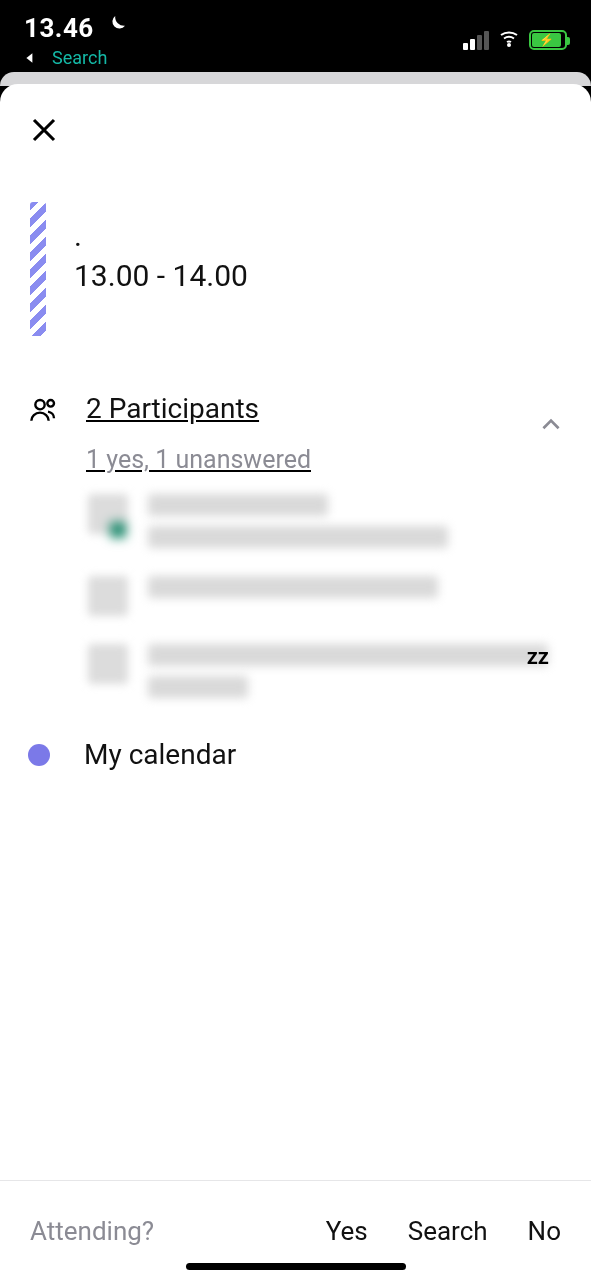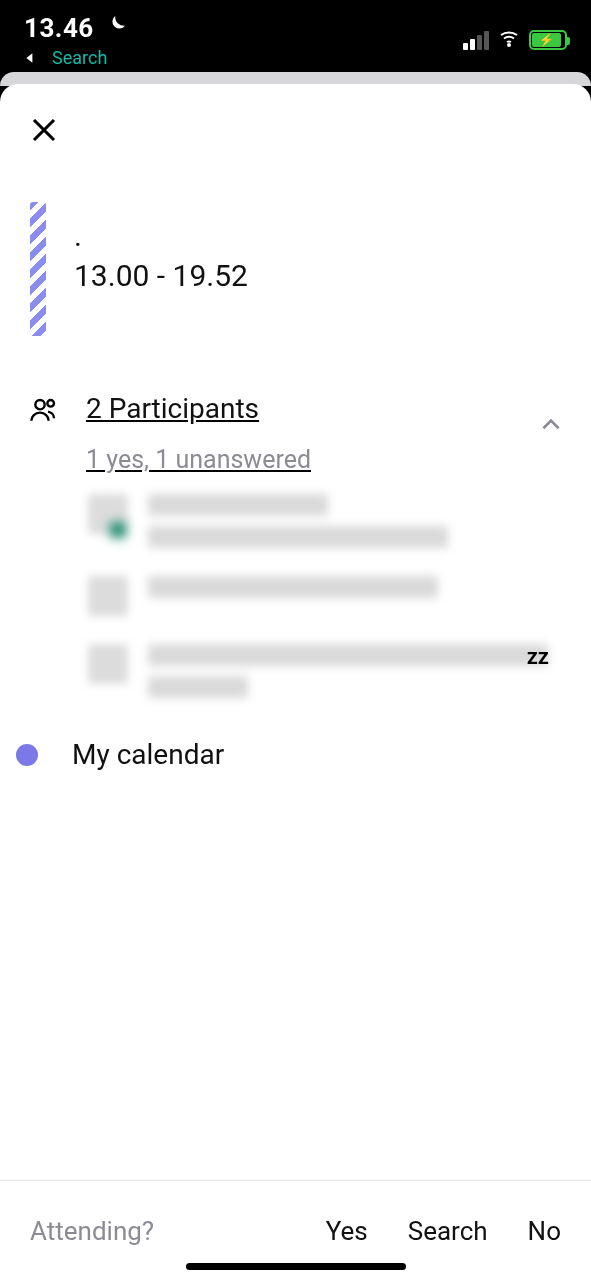--- a/index.html
+++ b/index.html
@@ -46,21 +46,21 @@
     .plist-item { display:flex; align-items:flex-start; gap:20px; }
     .avatar-blur { width:40px; height:40px; background:#dcdcdc; filter: blur(4px); border-radius:4px; }
     .avatar-blur.greenish { position:relative; }
     .avatar-blur.greenish::after { content:""; position:absolute; left:22px; top:28px; width:16px; height:16px; background:#1e8c6e; filter: blur(3px); }
     .blur-lines { display:flex; flex-direction:column; gap:10px; }
     .blur-line { height:22px; background:#d9d9d9; filter: blur(5px); border-radius:3px; }
     .w1 { width:180px; } .w2 { width:300px; } .w3 { width:290px; } .w4 { width:400px; } .w5 { width:100px; }
     .zz-tag { position:absolute; right:22px; font-size:22px; color:#000; font-weight:600; }
     .plist-item.third { position:relative; }
 
-    .calendar-row { display:flex; align-items:center; padding: 40px 22px 0 16px; gap:34px; }
+    .calendar-row { display:flex; align-items:center; padding: 40px 22px 0 28px; gap:34px; }
     .cal-dot { width:22px; height:22px; border-radius:50%; background:#7b79e8; flex-shrink:0; }
     .cal-label { font-size:28px; color:#111; }
 
     .bottom-bar { border-top:1px solid #e6e6e8; height:100px; display:flex; align-items:center; padding:0 30px; justify-content:space-between; background:#fff; }
     .attending-label { font-size:26px; color:#8b8b94;text-align:right; }
     .rsvp-buttons { display:flex; gap:40px; }
     .rsvp-btn { font-size:26px; color:#111; cursor:pointer; }
 
     .home-indicator { position:absolute; bottom:10px; left:50%; transform:translateX(-50%); width:220px; height:7px; background:#000; border-radius:4px; }
   </style>
@@ -120,21 +120,21 @@
           <svg viewBox="0 0 24 24" stroke="#000" stroke-width="2.5" fill="none">
               <path d="M4 4l16 16M20 4L4 20"></path>
             </svg>
         </div>
       </div>
 
       <div class="event-row">
         <div class="color-bar"></div>
         <div class="event-info">
           <div class="event-title">.</div>
-          <div class="event-time">13.00 - 19.52</div>
+          <div class="event-time">13.00 - 14.00</div>
         </div>
       </div>
 
       <div class="participants-row">
         <div class="participants-icon">
           <svg width="32" height="32" viewBox="0 0 24 24" fill="none" stroke="#000" stroke-width="1.8">
               <circle cx="9" cy="8" r="3.5"></circle>
               <path d="M2.5 20c0-3.3 2.9-6 6.5-6s6.5 2.7 6.5 6"></path>
               <circle cx="17" cy="7" r="2.5"></circle>
               <path d="M15 13.2c2.6.4 4.5 2.4 4.5 5"></path>

